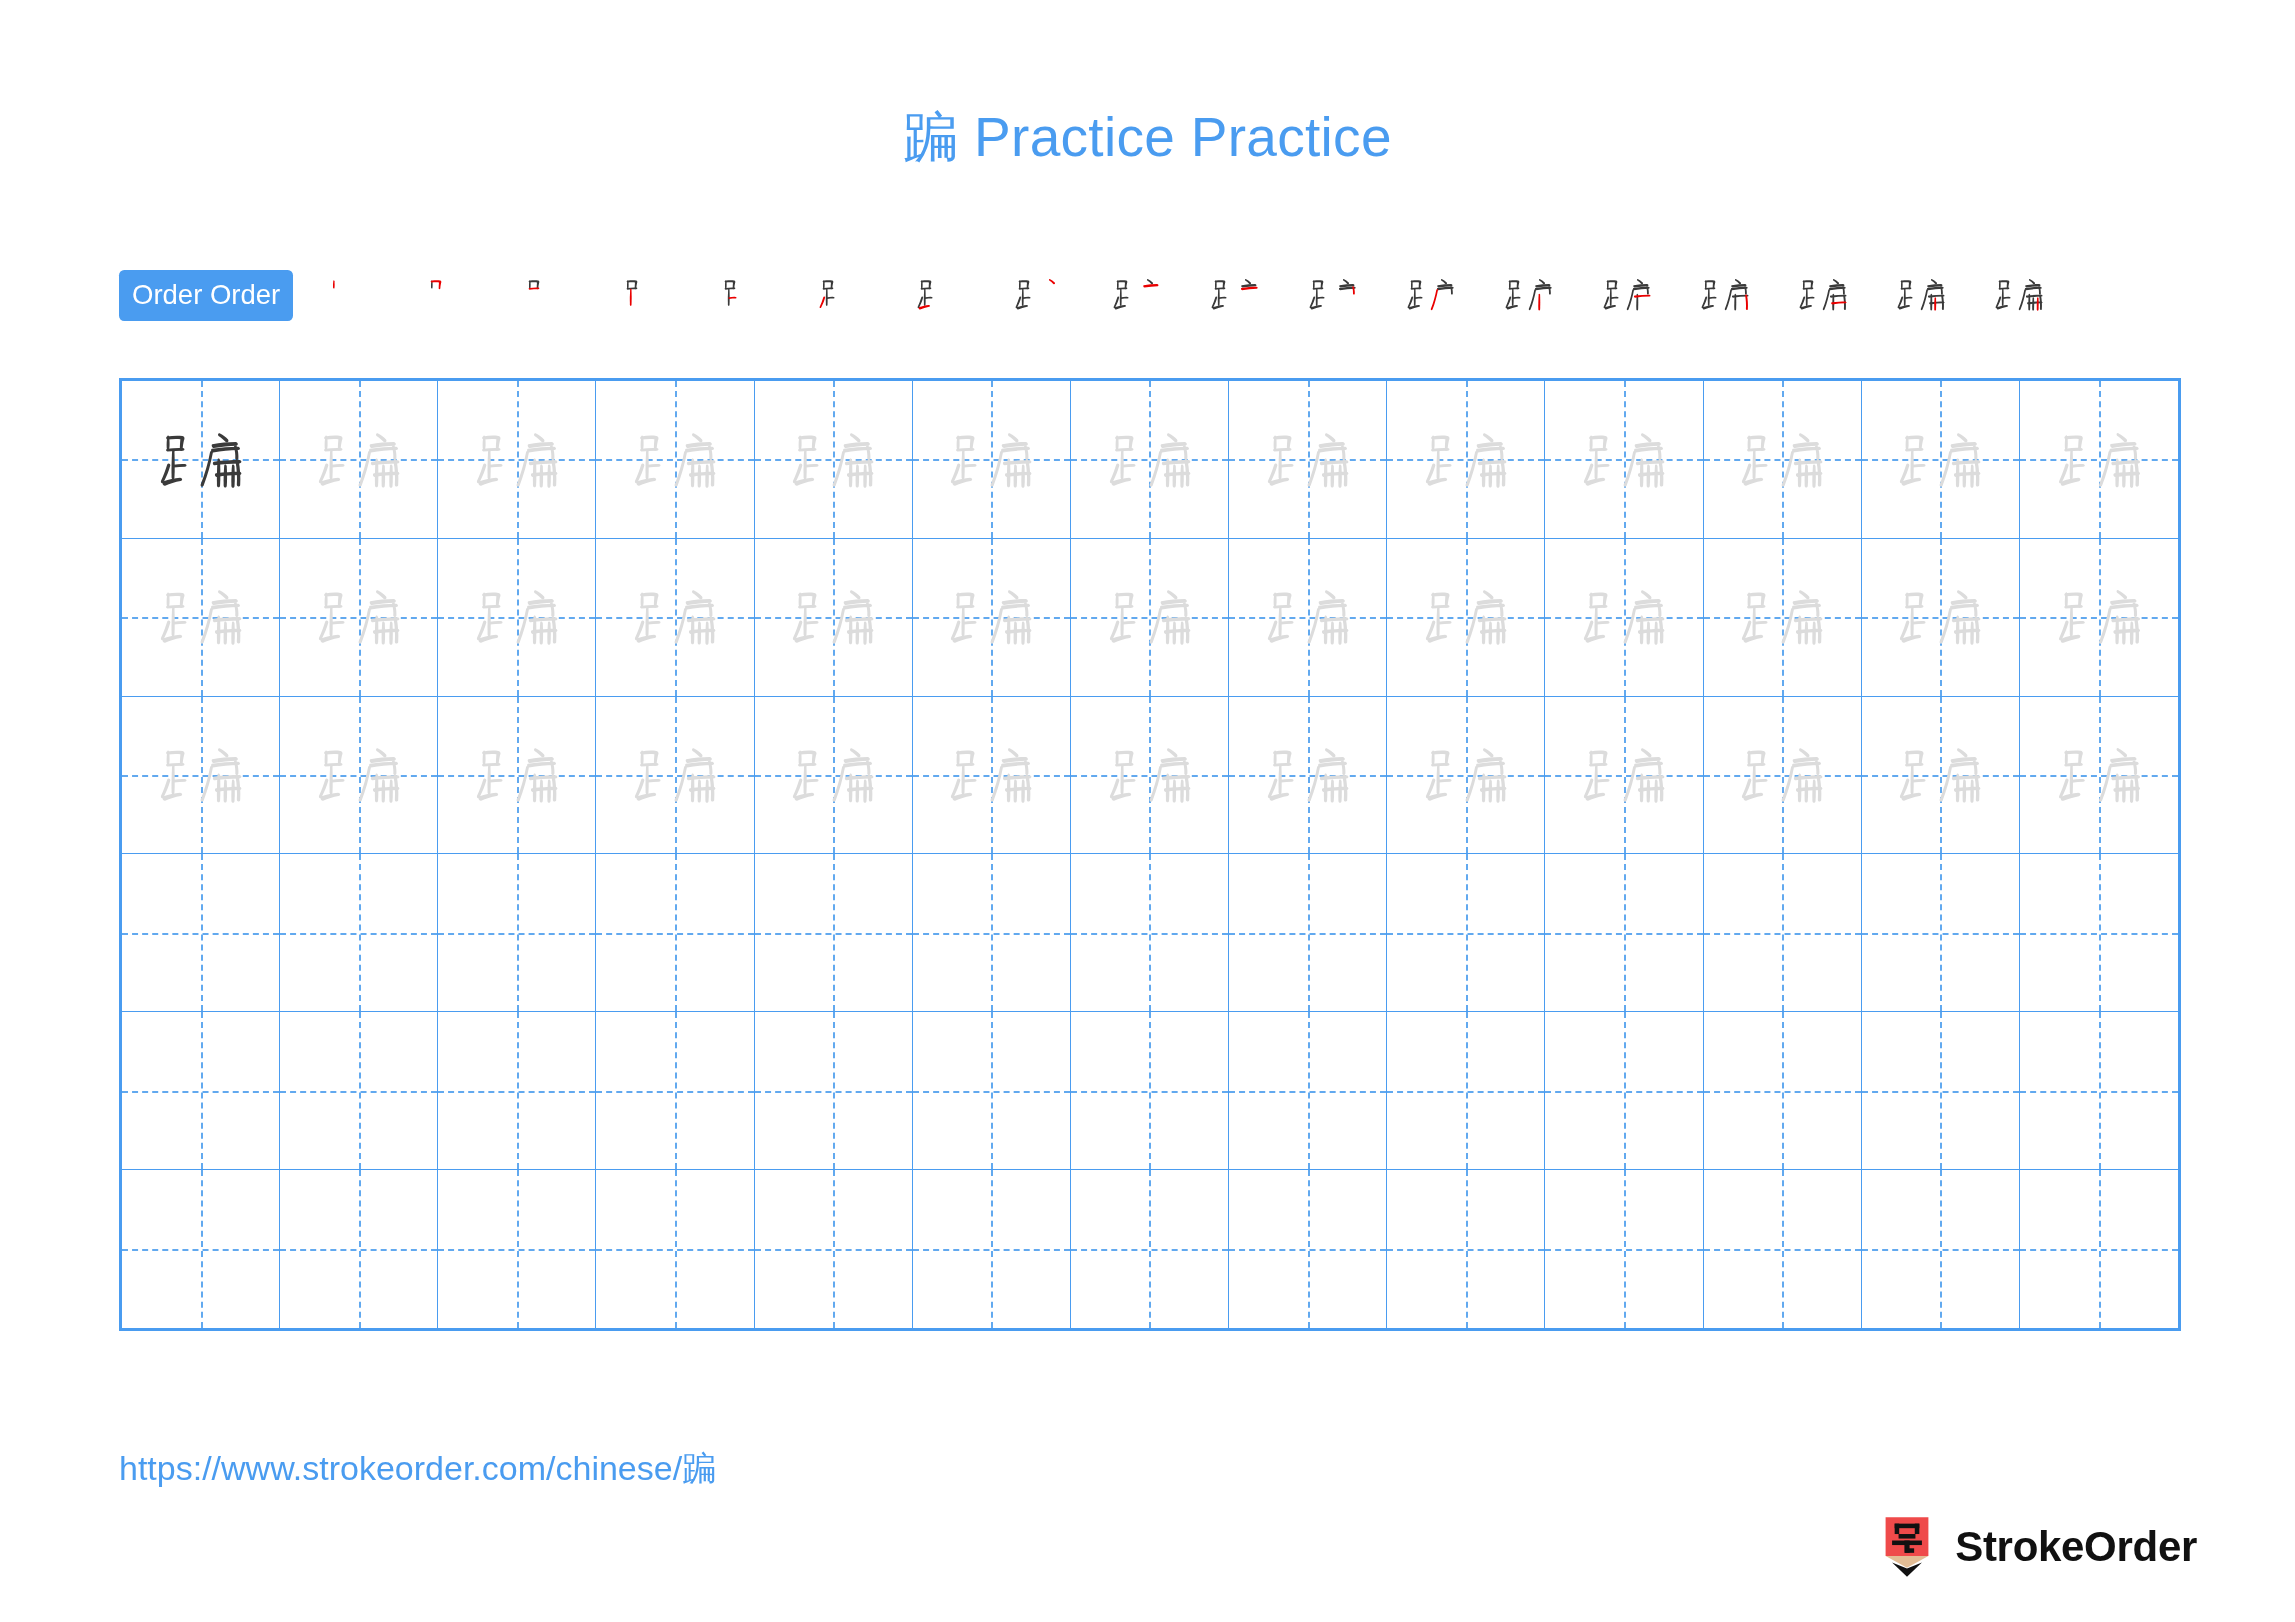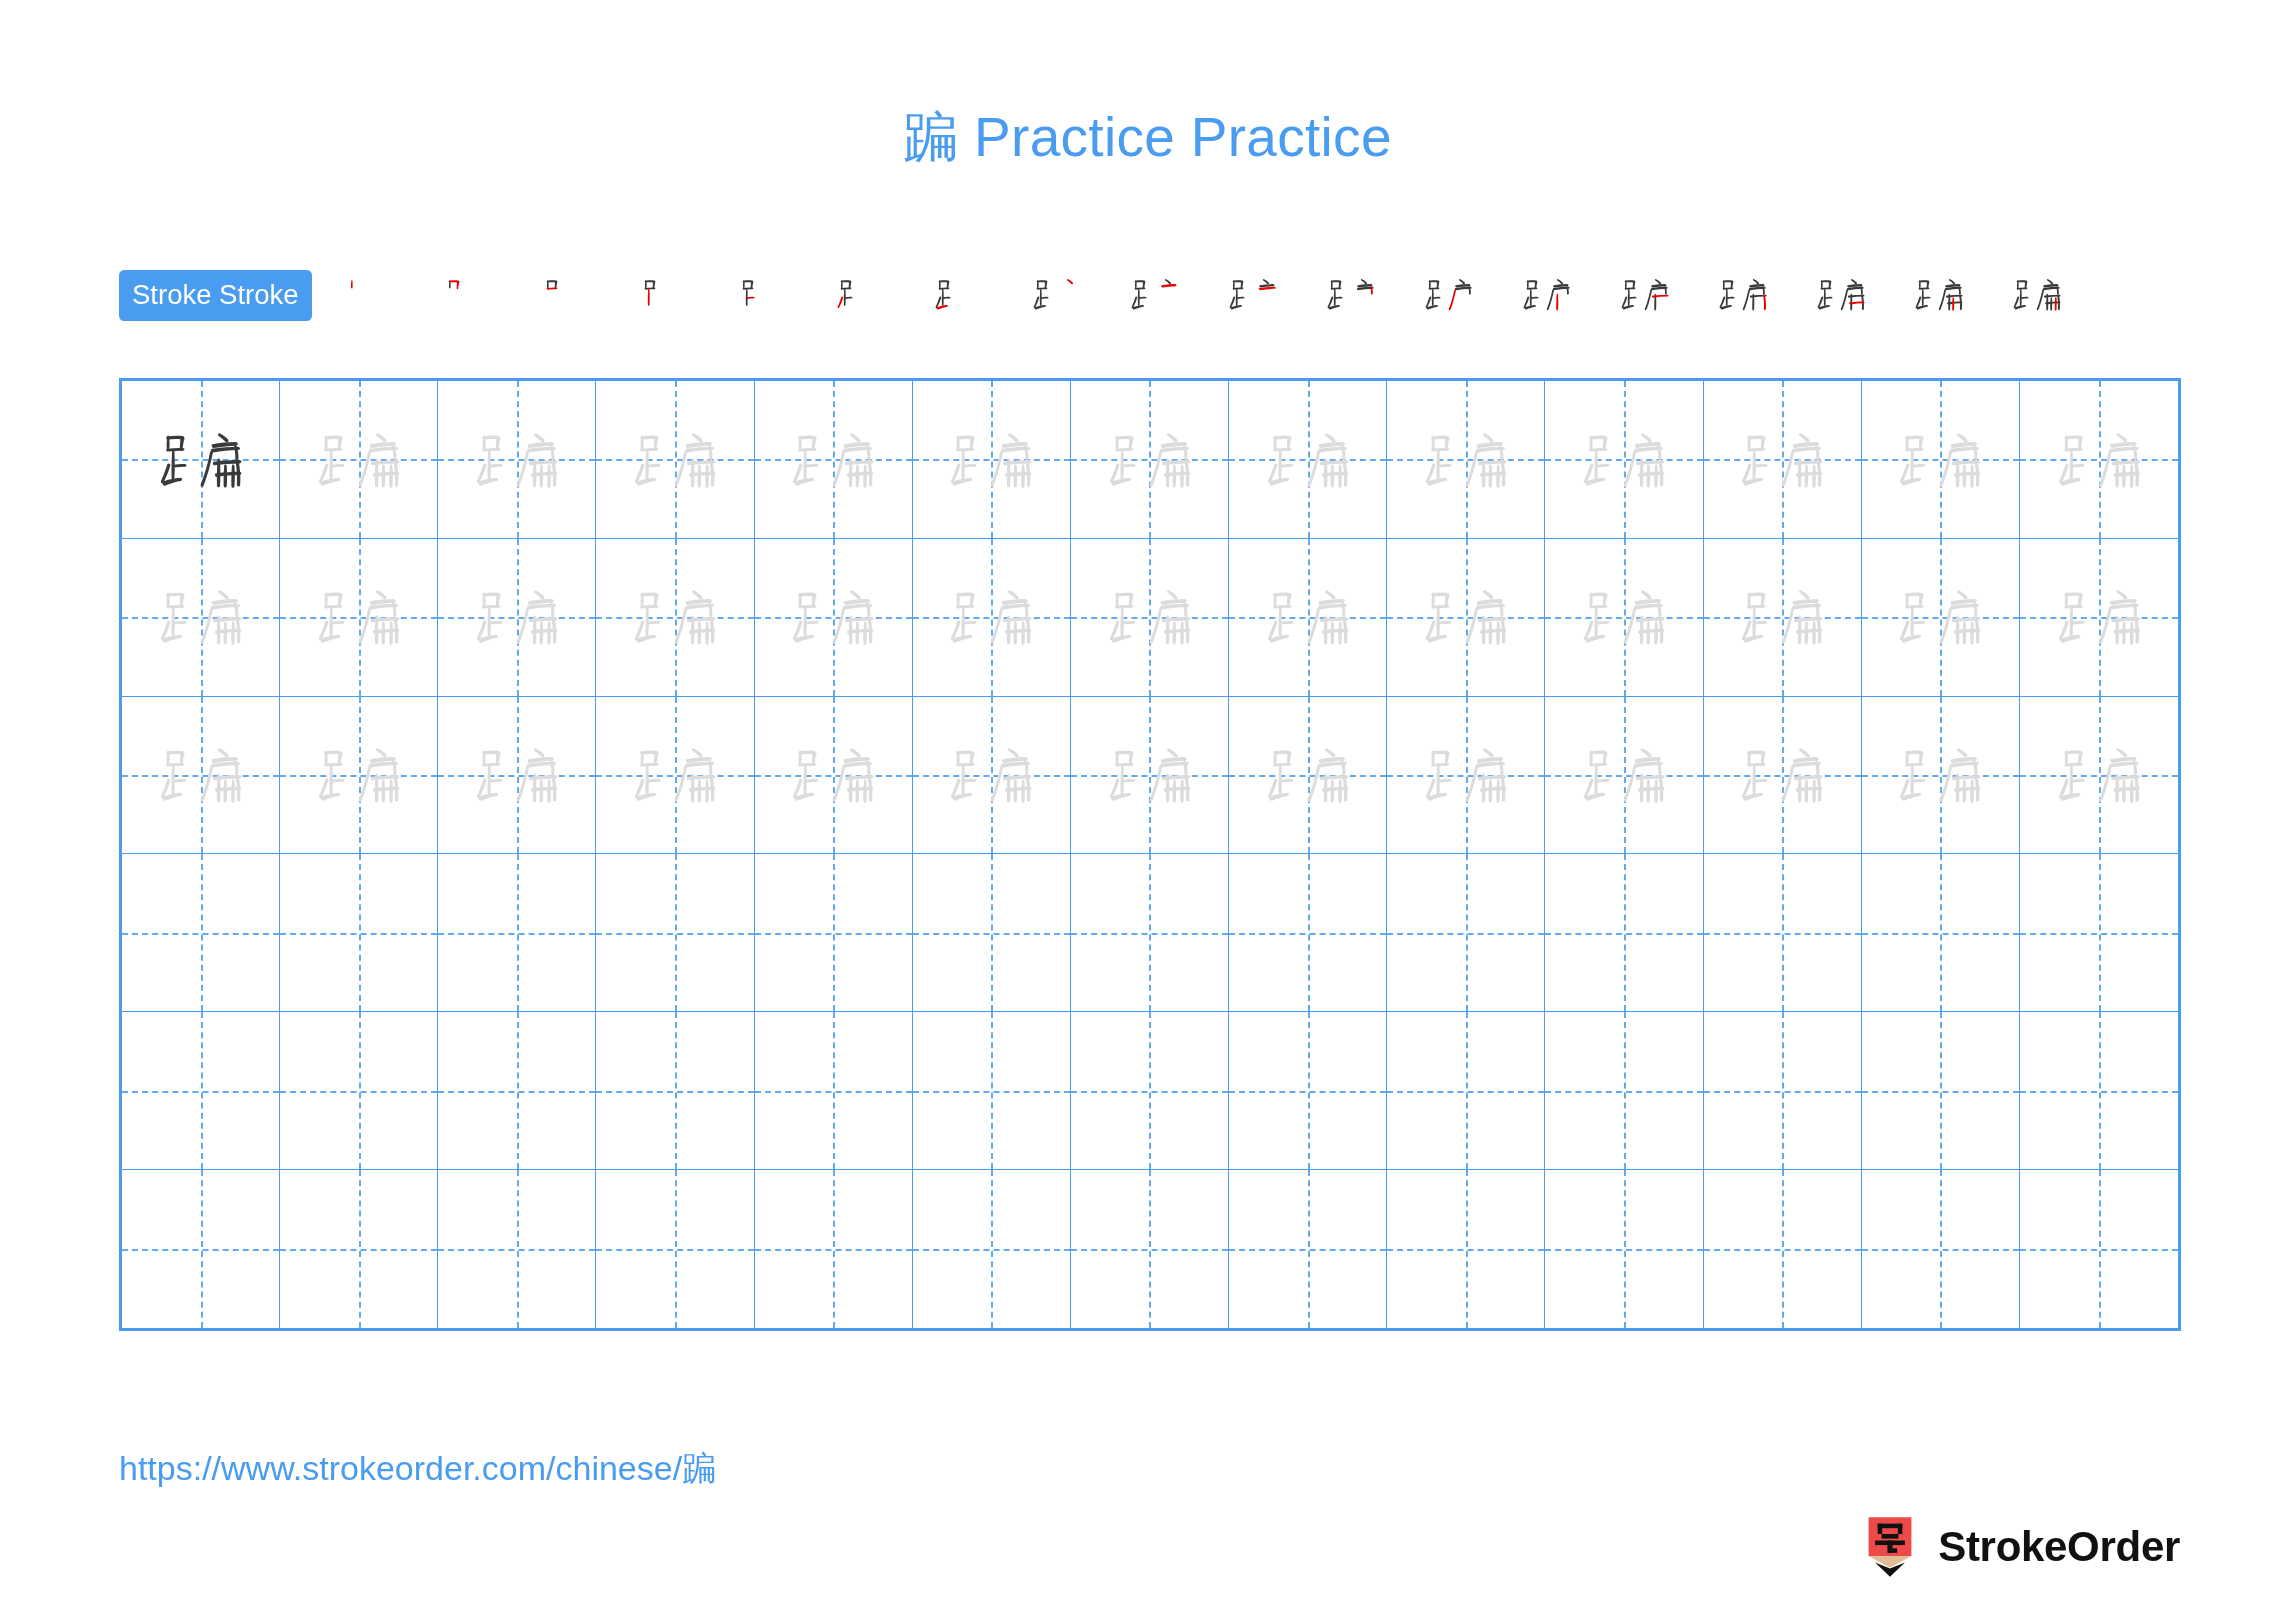--- a/index.html
+++ b/index.html
@@ -132,21 +132,21 @@
     position: absolute;
     left: 119px;
     top: 1446px;
     font-size: 34px;
     color: #4a9cf0;
     white-space: nowrap;
     text-decoration: none;
   }
   #footer-brand {
     position: absolute;
-    right: 115px;
+    right: 98px;
     top: 1517px;
     display: flex;
     align-items: center;
     gap: 24px;
     justify-content: flex-end;
   }
   #brand-logo {
     width: 48px;
     height: 60px;
     position: relative;
@@ -162,21 +162,21 @@
   }
 </style>
 </head>
 <body>
 
 <div id="title-bar">
   <span id="page-title">蹁 Practice Practice</span>
 </div>
 
 <div id="stroke-order-row">
-  <span id="stroke-order-badge">Stroke Stroke</span>
+  <span id="stroke-order-badge">Order Order</span>
   <div id="stroke-list">
       <div class="stroke-step">
         <svg viewBox="0 0 1024 600" preserveAspectRatio="xMidYMid meet">
           <path d="M250 120 C246 150 244 180 246 208 C248 222 262 226 266 212 C270 184 268 152 266 124 C262 108 252 106 250 120 Z" class="st-new"></path>
         </svg>
       </div>
       <div class="stroke-step">
         <svg viewBox="0 0 1024 600" preserveAspectRatio="xMidYMid meet">
           <path d="M250 120 C246 150 244 180 246 208 C248 222 262 226 266 212 C270 184 268 152 266 124 C262 108 252 106 250 120 Z" class="st-done"></path>
           <path d="M248 118 C288 112 330 110 368 114 C384 118 388 132 380 148 C374 176 370 200 370 220 C366 234 350 234 348 220 C348 192 350 164 352 140 C322 136 288 138 254 142 C240 140 238 122 248 118 Z" class="st-new"></path>

